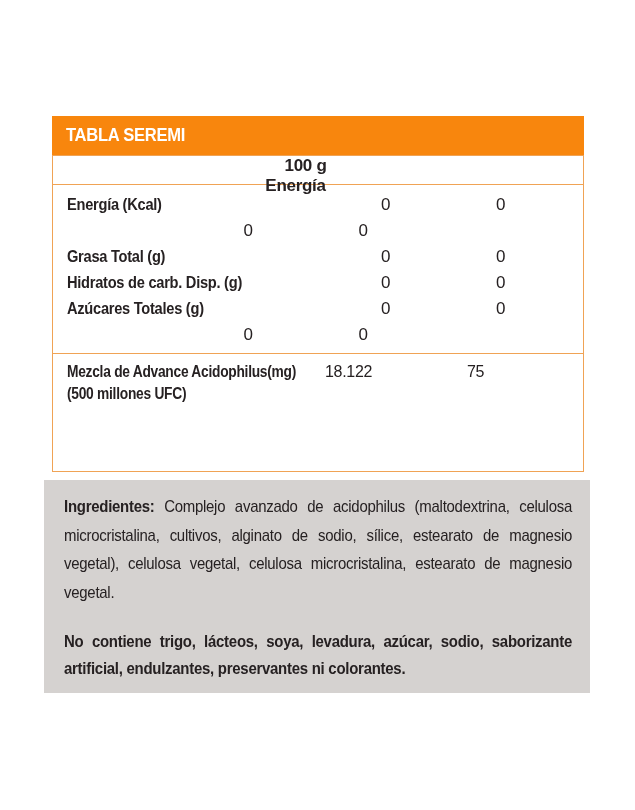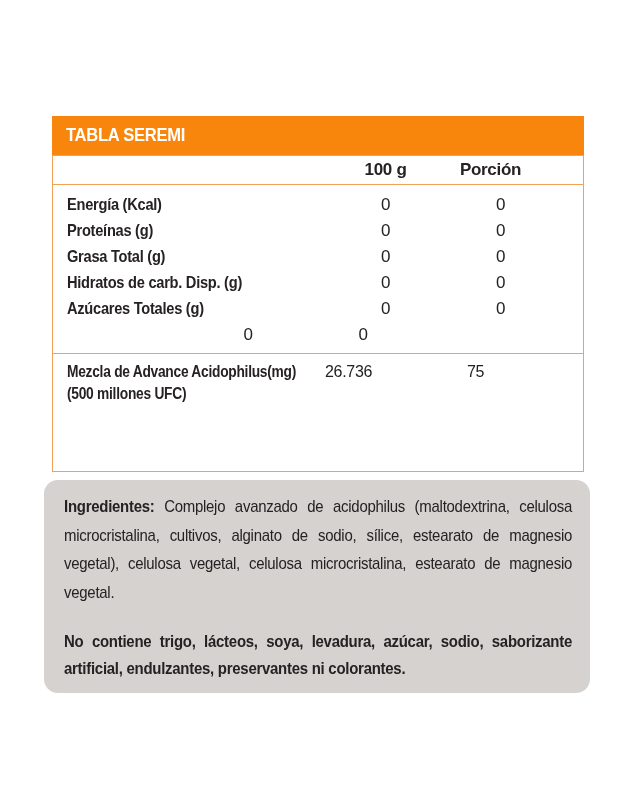--- a/index.html
+++ b/index.html
@@ -53,21 +53,21 @@
   .serving-block b { font-weight: 700; }
 
   .sep { border-top: 1px solid var(--line, #F0A355); }
 
   .col-header-row, .n-row {
     display: flex;
     align-items: center;
     padding-right: 25px;
     font-size: 17px;
   }
-  .col-header-row { height: 28px; font-weight: 700; }
+  .col-header-row { height: 28px; font-weight: 700; flex-direction: column; }
   .row-label { flex: 1; padding-left: 14px; font-weight: 700; overflow: visible; }
   .cell { width: 115px; text-align: center; font-weight: 400; flex: none; }
   .col-header-row .cell { font-weight: 700; }
   .head-portion { transform: translateX(-10px); }
 
   .rows-area { padding: 7px 0 5px; }
   .n-row { height: 26px; justify-content: center; }
 
   .blend-row { position: relative; height: 59px; padding: 7px 0 0 14px; font-size: 16px; }
   .blend-label div { line-height: 22px; font-weight: 700; }
@@ -83,21 +83,20 @@
   
   .info-panel {
     position: absolute;
     left: 44px;
     top: 480px;
     width: 546px;
     height: 213px;
     background: var(--panel, #D5D2D0);
     padding: 13px 18px 0 20px;
     font-size: 17px;
-    border-radius: 14px;
   }
   .para {
     text-align: justify;
     transform: scaleX(0.88);
     transform-origin: 0 0;
     width: 113.64%;
   }
   .para-ingredients { line-height: 28.5px; font-weight: 400; }
   .para-ingredients b { font-weight: 700; }
   .para-allergen { margin-top: 21px; line-height: 27px; font-weight: 700; }
@@ -112,33 +111,32 @@
     <header class="box-header">
       <span class="cond-t">TABLA SEREMI</span>
     </header>
 
 
     <div class="sep"></div>
 
     <div class="col-header-row">
       <div class="row-label"></div>
       <div class="cell">100 g</div>
-      <div class="cell head-portion">Porción</div>
+      <div class="cell head-portion">Energía</div>
     </div>
 
     <div class="sep"></div>
 
     <div class="rows-area">
       <div class="n-row">
         <div class="row-label"><span class="cond-i">Energía (Kcal)</span></div>
         <div class="cell">0</div>
         <div class="cell">0</div>
       </div>
       <div class="n-row">
-        <div class="row-label"><span class="cond-i">Proteínas (g)</span></div>
         <div class="cell">0</div>
         <div class="cell">0</div>
       </div>
       <div class="n-row">
         <div class="row-label"><span class="cond-i">Grasa Total (g)</span></div>
         <div class="cell">0</div>
         <div class="cell">0</div>
       </div>
       <div class="n-row">
         <div class="row-label"><span class="cond-i">Hidratos de carb. Disp. (g)</span></div>
@@ -156,21 +154,21 @@
       </div>
     </div>
 
     <div class="sep"></div>
 
     <div class="blend-row">
       <div class="blend-label">
         <div><span class="cond-i">Mezcla de Advance Acidophilus(mg)</span></div>
         <div><span class="cond-i">(500 millones UFC)</span></div>
       </div>
-      <span class="blend-v1">26.736</span>
+      <span class="blend-v1">18.122</span>
       <span class="blend-v2">75</span>
     </div>
 
   </section>
 
   <section class="info-panel">
     <p class="para para-ingredients">
       <b>Ingredientes:</b>
       <span>Complejo avanzado de acidophilus (maltodextrina, celulosa microcristalina, cultivos, alginato de sodio, sílice, estearato de magnesio vegetal), celulosa vegetal, celulosa microcristalina, estearato de magnesio vegetal.</span>
     </p>

